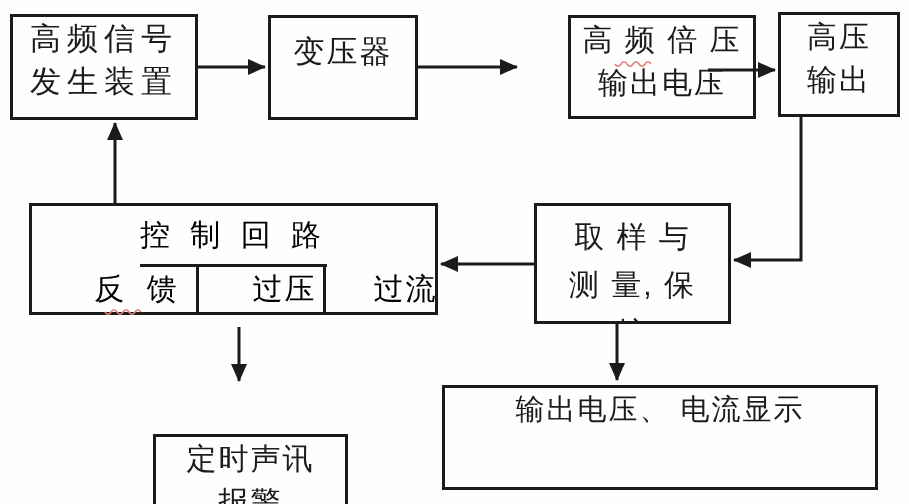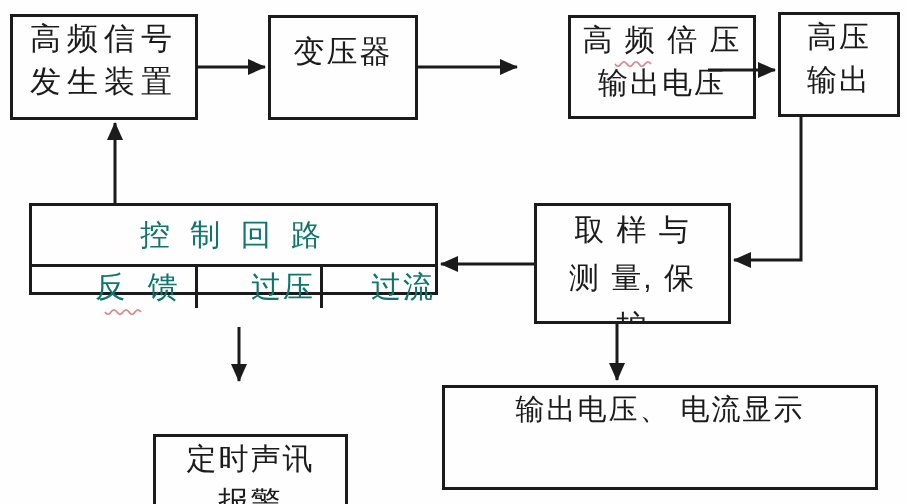--- a/index.html
+++ b/index.html
@@ -26,35 +26,36 @@
     line-height: 43px;
     letter-spacing: 2px;
     white-space: pre;
   }
   .node .line { display: block; }
 
   #node-signal-generator { left: 10px;  top: 14px;  width: 188px; height: 106px; font-size: 31px; letter-spacing: 6px; }
   #node-transformer      { left: 268px; top: 15px;  width: 150px; height: 105px; justify-content: flex-start; padding-top: 12px; font-size: 31px; }
   #node-voltage-doubler  { left: 520px; top: 15px;  width: 188px; height: 104px; margin-left: 48px; }
   #node-hv-output        { left: 778px; top: 12px;  width: 122px; height: 105px; }
-  #node-sampling         { left: 534px; top: 203px; width: 197px; height: 121px; justify-content: flex-start; line-height: 48px; overflow: hidden; }
+  #node-sampling         { left: 534px; top: 203px; width: 197px; height: 121px; justify-content: flex-start; padding-top: 7px; line-height: 48px; overflow: hidden; }
   #node-alarm            { left: 153px; top: 386px; width: 195px; height: 103px; margin-top: 48px; }
   #node-display          { left: 442px; top: 385px; width: 436px; height: 105px; font-size: 29px; }
 
   #node-control-loop {
     position: absolute;
-    left: 29px; top: 203px; width: 409px; height: 92px;
+    left: 29px; top: 203px; width: 409px; height: 112px;
     box-sizing: border-box;
     border: 3px solid #1b1b1b;
     background: #fefefe;
     display: flex;
     flex-direction: column;
     font-size: 30px;
-    color: #0f766e;
+    color: #000000;
     white-space: pre;
+    align-items: center;
   }
   #control-header {
     flex: 0 0 58px;
     border-bottom: 3px solid #1b1b1b;
     display: flex;
     align-items: center;
     justify-content: center;
     letter-spacing: 6px;
   }
   #control-cells { flex: 1 1 auto; display: flex; }

